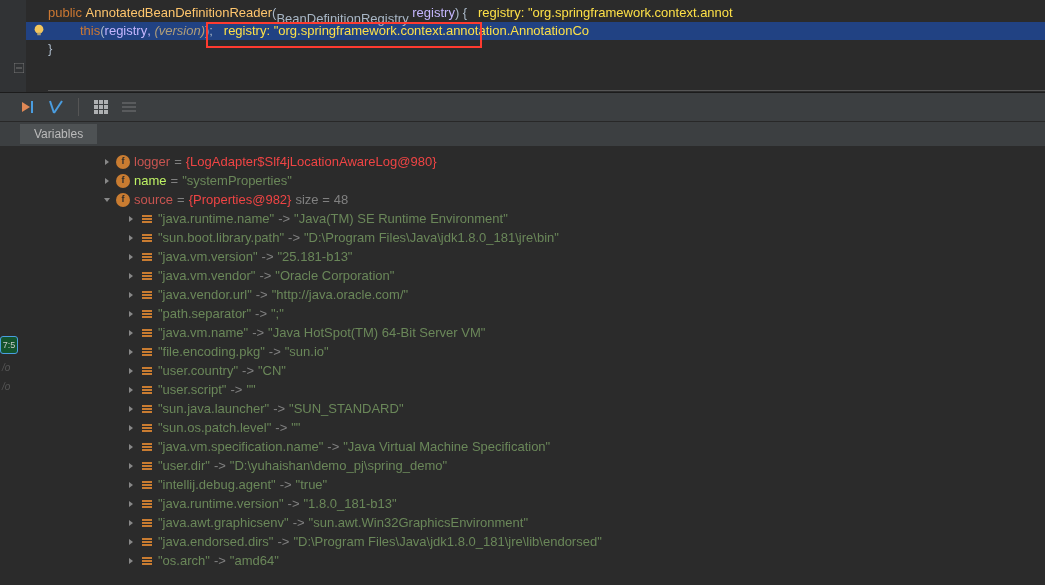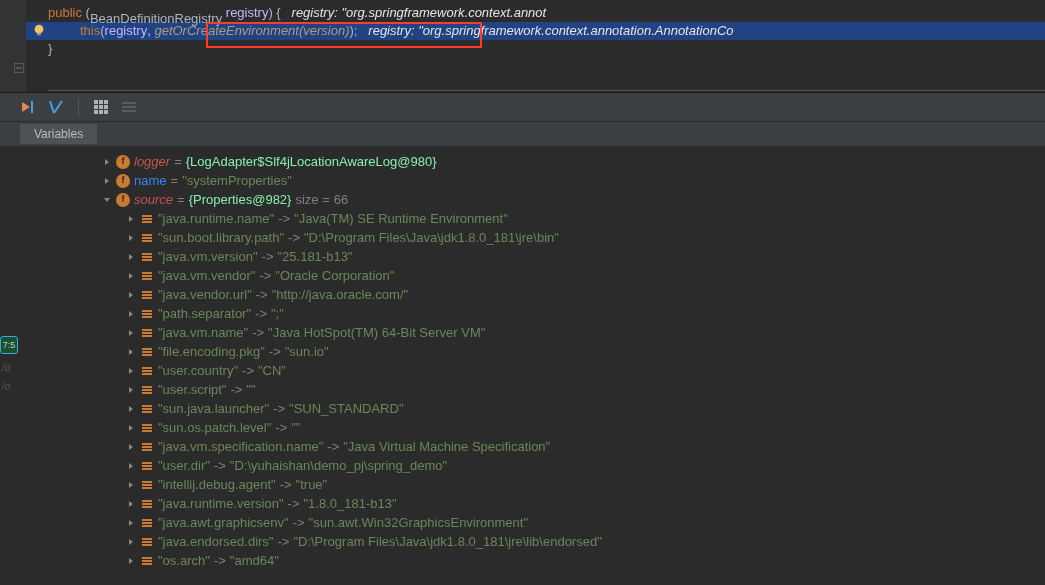--- a/index.html
+++ b/index.html
@@ -6,21 +6,21 @@
 body { background:#2b2b2b; color:#a9b7c6; font-size:12px; width:1045px; height:585px; overflow:hidden; }
 .editor { background:#2b2b2b; height:92px; position:relative; padding:4px 0 0 48px; font-family:'JetBrains Mono','Consolas',monospace; font-size:13px; line-height:18px; }
 .gutter-strip { position:absolute; left:0; top:0; width:26px; height:100%; background:#313335; }
 .line { white-space:pre; height:18px; display:flex; align-items:center; }
 .line.hl { background:#214283; margin-left:-48px; padding-left:48px;align-items:center; }
 .kw { color:#cc7832; }
 .ident { color:#a9b7c6; font-weight:500;margin-top:12px; }
 .method-dec { color:#ffc66d; }
 .text { color:#c4b5fd; }
 .paren { color:#a9b7c6; }
-.comment { color:#e5e5e5; font-style:italic; }
+.comment { color:#fde047; }
 .callm { color:#b09d79; font-style:italic; }
 .redbox { border:2px solid #ff3b30; position:absolute; left:206px; top:22px; width:276px; height:26px; pointer-events:none; }
 .bulb { position:absolute; left:32px; top:23px; width:14px; height:14px; }
 .bulb svg { width:14px; height:14px; }
 .fold { position:absolute; left:14px; top:60px; width:10px; height:10px; }
 .code-hr { position:absolute; left:48px; right:0; top:90px; height:1px; background:#555; }
 .toolbar { background:#3c3f41; height:30px; border-top:1px solid #1c1c1c; border-bottom:1px solid #282828; display:flex; align-items:center; padding-left:20px; gap:12px; }
 .tb-icon { width:16px; height:16px; display:flex; align-items:center; justify-content:center; }
 .tb-icon svg { width:16px; height:16px; }
 .tb-sep { width:1px; height:18px; background:#555; margin:0 2px;}
@@ -35,24 +35,24 @@
 .side-bp{width:18px;height:18px;background:#14532d;border:1px solid #4a9de0;border-radius:3px;margin-top:40px;font-size:9px;color:#ccc;display:flex;align-items:center;justify-content:center;}
 .side-faint{color:#555;font-style:italic;font-size:10px;margin-top:8px;margin-left:2px;}
 .debugpane { position:relative; background:#2b2b2b; height:439px; overflow:hidden; }
 .tree { padding-left:102px; padding-top:6px; font-family:'Segoe UI',sans-serif; font-size:13px; line-height:19px;}
 .row { display:flex; align-items:center; height:19px; gap:4px; }
 .row .arrow { width:10px; display:flex; justify-content:center; color:#888;}
 .row .arrow svg{width:8px;height:8px;}
 .ic-field{width:14px;height:14px;border-radius:50%;background:#c97c31;display:flex;align-items:center;justify-content:center;font-size:9px;color:#2b2b2b;font-weight:bold;}
 .ic-prop{width:14px;height:14px;display:flex;align-items:center;justify-content:center;}
 .ic-prop span{display:block;width:10px;height:2px;background:#c97c31;box-shadow:0 -3px 0 #c97c31,0 3px 0 #c97c31;}
-.rred{color:#c75450;font-style:italic;}
-.rkey{color:#3b82f6;}
+.rred{color:#c75450;}
+.rkey{color:#bef264;}
 .rgrey{color:#808080;}
-.rdim{color:#86efac;}
+.rdim{color:#ef4444;}
 .rval{color:#6a8759;}
 .indent1{padding-left:24px;}
 </style>
 </head>
 <body>
 
 <div class="editor">
   <div class="gutter-strip"></div>
   <div class="bulb">
     <svg viewBox="0 0 16 16">
@@ -62,35 +62,35 @@
   </div>
   <div class="fold">
     <svg viewBox="0 0 10 10">
         <rect x="0" y="0" width="10" height="10" fill="none" stroke="#777" stroke-width="1"></rect>
         <line x1="2" y1="5" x2="8" y2="5" stroke="#777"></line>
       </svg>
   </div>
 
   <div class="line">
     <span class="kw">public</span><span>&nbsp;</span>
+    <span class="method-dec">AnnotatedBeanDefinitionReader</span>
     <span class="paren">(</span>
     <span class="ident">BeanDefinitionRegistry</span><span>&nbsp;</span>
     <span class="text">registry</span>
     <span class="paren">) {</span>
     <span>&nbsp;&nbsp;&nbsp;</span>
     <span class="comment"><span>registry:</span> <span>"org.springframework.context.annot</span></span>
   </div>
 
   <div class="line hl">
     <span style="width:32px;"></span>
     <span class="kw">this</span>
     <span class="paren">(</span>
     <span class="text">registry</span>
     <span class="text">, </span>
-    <span class="callm">getOrCreateEnvironment</span>
     <span class="callm">(version)</span>
     <span class="paren">);</span>
     <span>&nbsp;&nbsp;&nbsp;</span>
     <span class="comment"><span>registry:</span> <span>"org.springframework.context.annotation.AnnotationCo</span></span>
   </div>
 
   <div class="line">
     <span class="paren">}</span>
   </div>
 
@@ -171,21 +171,21 @@
         <span class="arrow">
           <svg viewBox="0 0 8 8">
             <path d="M1 2 L7 2 L4 6 Z" fill="#888"></path>
           </svg>
         </span>
         <div class="ic-field">f</div>
         <span class="rred">source</span>
         <span class="rgrey"> = </span>
         <span class="rdim">{Properties@982}</span>
         <span class="rgrey">  size = </span>
-        <span class="rgrey">66</span>
+        <span class="rgrey">48</span>
       </div>
       <div class="row indent1">
         <span class="arrow">
           <svg viewBox="0 0 8 8">
             <path d="M2 1 L6 4 L2 7 Z" fill="#888"></path>
           </svg>
         </span>
         <div class="ic-prop">
           <span></span>
         </div>

